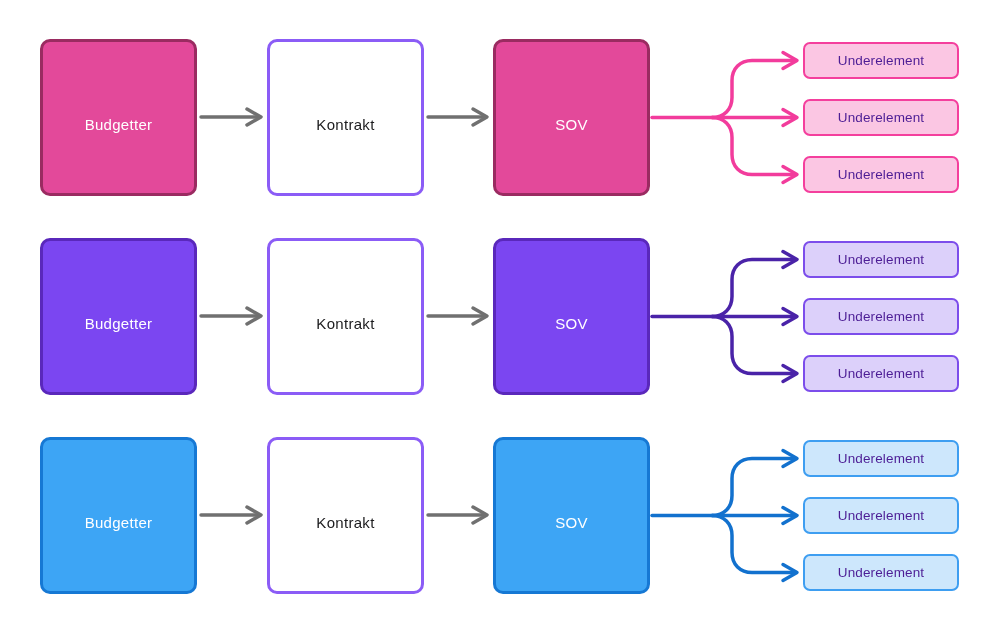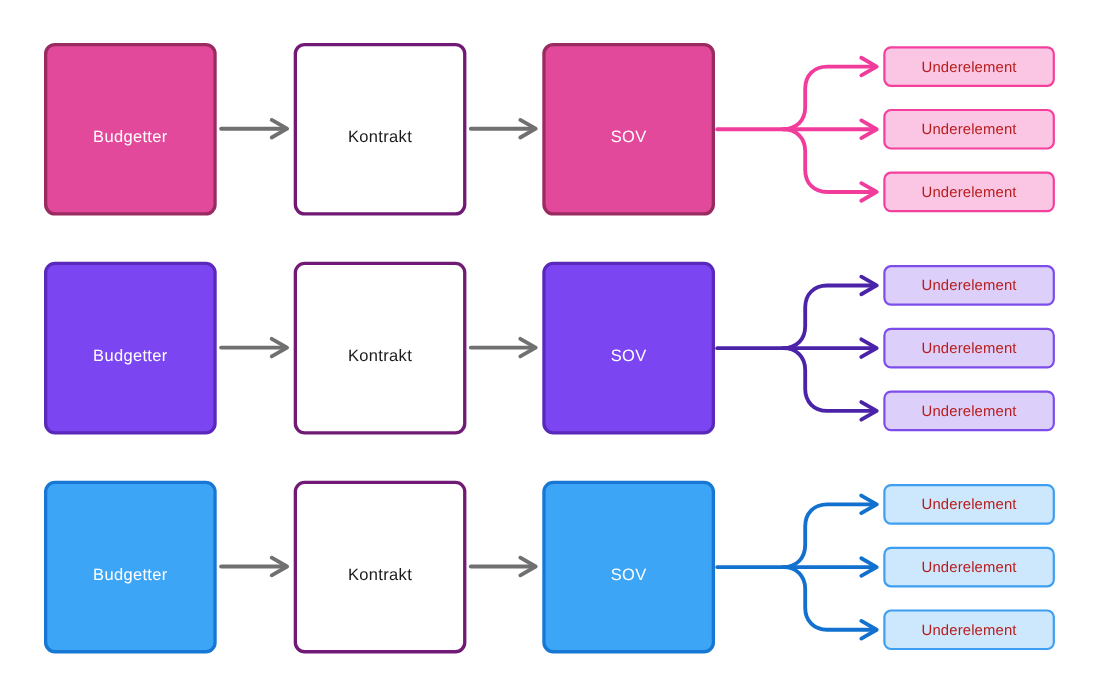--- a/index.html
+++ b/index.html
@@ -27,21 +27,21 @@
     display: flex; align-items: center; justify-content: center;
     text-align: center;
   }
   .bigbox.colored {
     background: var(--box-fill);
     border: 3px solid var(--box-border);
     color: #ffffff;
   }
   .bigbox.plain {
     background: #ffffff;
-    border: 3px solid #701a75;
+    border: 3px solid #8b5cf6;
     color: #1b1b1d;
   }
   .bigbox .lbl {
     font-size: 15px; font-weight: 500; letter-spacing: .02em; margin-top: 15px;
   }
 
   .h-arrow { flex: 0 0 auto; display: block; }
   .h-arrow path {
     stroke: #707070; stroke-width: 3.5; fill: none;
     stroke-linecap: round; stroke-linejoin: round;
@@ -56,21 +56,21 @@
   .subcol {
     flex: 0 0 156px; width: 156px;
     display: flex; flex-direction: column; gap: 20px;
   }
   .subbox {
     height: 37px;
     background: var(--sub-fill);
     border: 2.5px solid var(--sub-border);
     border-radius: 7px;
     display: flex; align-items: center; justify-content: center;
-    color: #b91c1c;
+    color: #4c1d95;
     font-size: 13.5px; font-weight: 500; letter-spacing: .01em;
   }
 </style>
 </head>
 <body>
 
 <div class="canvas">
 
   <div class="flow-row r0" style="--box-fill: #E3499A; --box-border: #9A2B61; --connector: #F23C9C; --sub-fill: #FBC6E3; --sub-border: #F43F9D;">
     <div class="bigbox colored">

